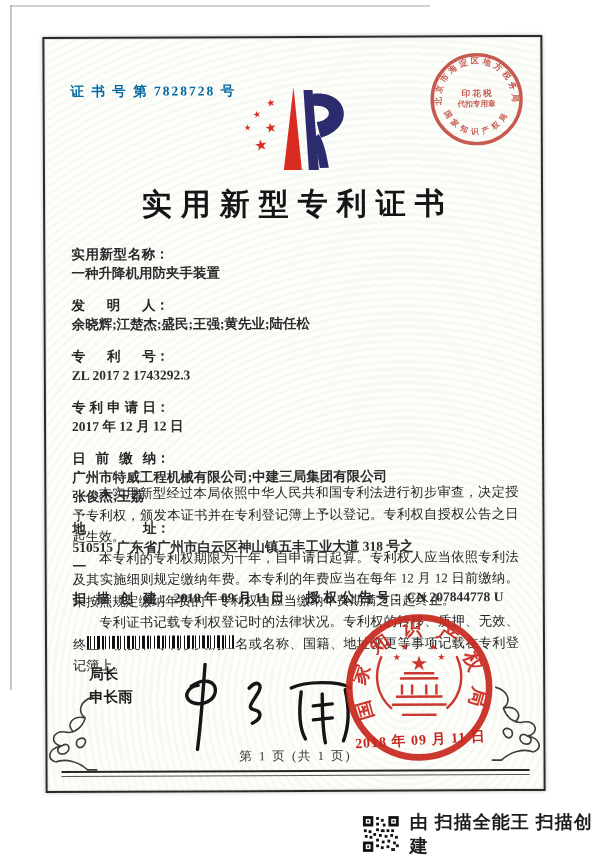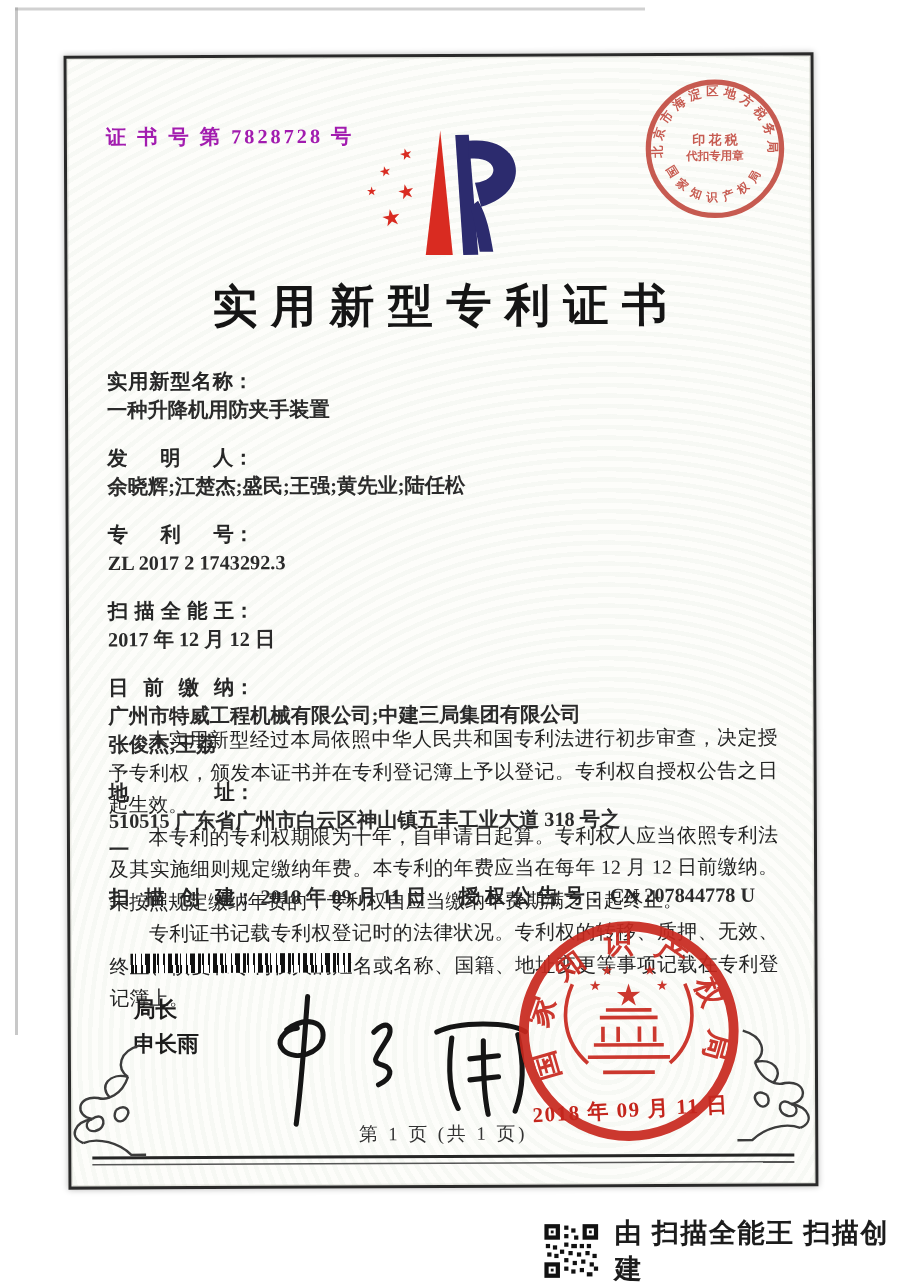--- a/index.html
+++ b/index.html
@@ -9,21 +9,21 @@
   .scan-edge-left{position:absolute;left:10px;top:5px;width:2px;height:685px;background:#9a9a9a;opacity:.55;}
   .scan-edge-top{position:absolute;left:10px;top:5px;width:420px;height:2px;background:#9a9a9a;opacity:.45;}
 
   
   .paper{position:absolute;left:44px;top:36px;width:496px;height:752px;background:#fdfdfa;
          border:2.5px solid #2a2a2a;box-shadow:inset 0 0 0 1px #e8e8e2, 0 0 4px rgba(0,0,0,.28);
          transform:rotate(-.25deg);}
   .paper::before{content:"";position:absolute;inset:0;pointer-events:none;
          background:repeating-radial-gradient(circle at 72% 88%, rgba(130,165,135,.05) 0 3px, rgba(255,255,255,0) 3px 7px);}
 
-  .cert-number{position:absolute;left:26px;top:44px;font-size:13.5px;letter-spacing:2px;color:#a21caf;font-weight:600;}
+  .cert-number{position:absolute;left:26px;top:44px;font-size:13.5px;letter-spacing:2px;color:#0369a1;font-weight:600;}
 
   .tax-stamp{position:absolute;right:16px;top:14px;width:96px;height:96px;opacity:.88;}
 
   .logo{position:absolute;left:50%;top:46px;transform:translateX(-44%);width:132px;height:92px;}
 
   .title{position:absolute;left:0;right:0;top:146px;text-align:center;font-size:30px;font-weight:bold;
          letter-spacing:9px;padding-left:9px;color:#151515;}
 
   .fields{position:absolute;left:26px;right:22px;top:206px;font-size:13.5px;line-height:19px;}
   .frow{margin-bottom:13px;}
@@ -109,21 +109,21 @@
       </div>
       <div class="frow">
         <span class="lbl">发明人</span><span class="colon">：</span>
         <span class="val">余晓辉;江楚杰;盛民;王强;黄先业;陆任松</span>
       </div>
       <div class="frow">
         <span class="lbl">专利号</span><span class="colon">：</span>
         <span class="val">ZL 2017 2 1743292.3</span>
       </div>
       <div class="frow">
-        <span class="lbl">扫描全能王</span><span class="colon">：</span>
+        <span class="lbl">专利申请日</span><span class="colon">：</span>
         <span class="val">2017 年 12 月 12 日</span>
       </div>
       <div class="frow">
         <span class="lbl">日前缴纳</span><span class="colon">：</span>
         <span class="val">广州市特威工程机械有限公司;中建三局集团有限公司
 张俊杰;王荔</span>
       </div>
       <div class="frow">
         <span class="lbl">地址</span><span class="colon">：</span>
         <span class="val">510515 广东省广州市白云区神山镇五丰工业大道 318 号之

